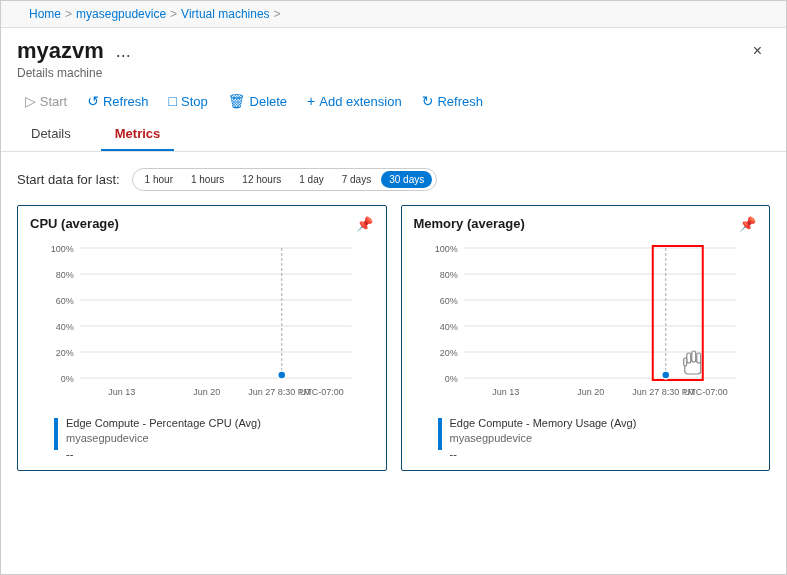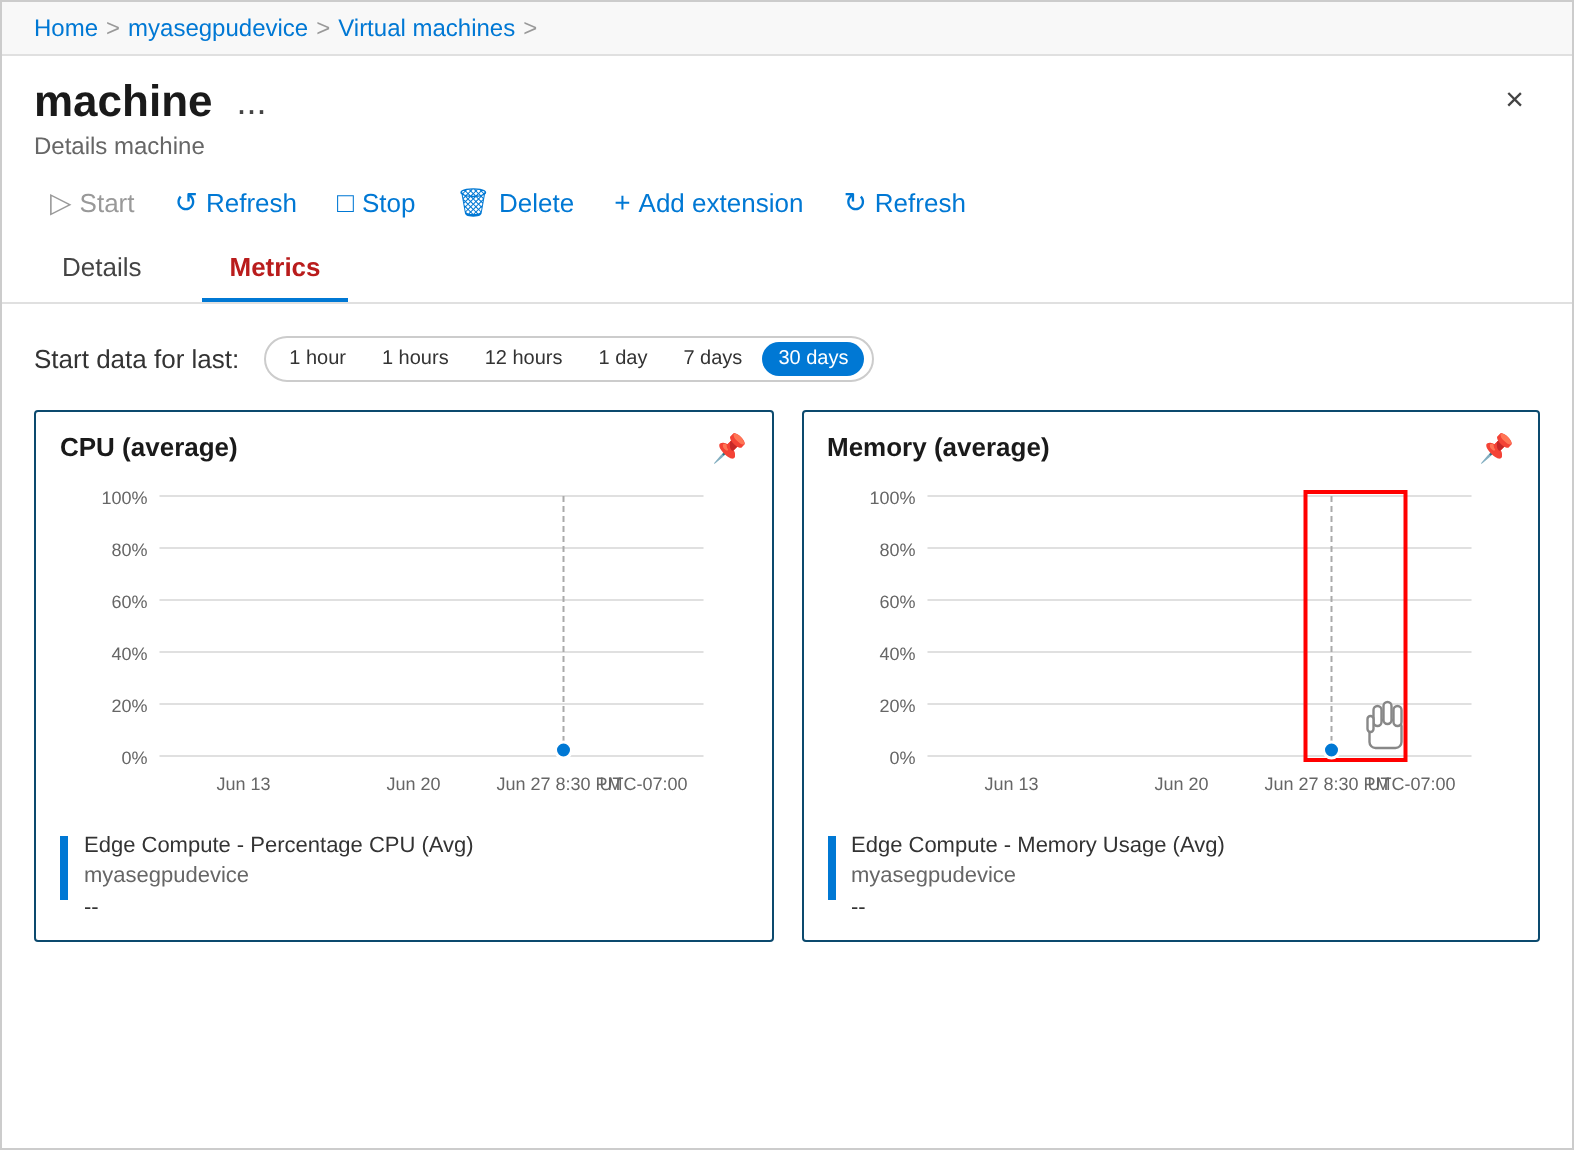--- a/index.html
+++ b/index.html
@@ -16,21 +16,21 @@
       width: 787px;
       min-height: 575px;
       background: #fff;
       border: 1px solid #ccc;
       box-shadow: 0 2px 12px rgba(0,0,0,0.15);
       display: flex;
       flex-direction: column;
     }
     .breadcrumb-bar {
       background: #f8f8f8;
-      padding: 6px 16px;
+      padding: 6px 28px;
       font-size: 12px;
       color: #0078d4;
       border-bottom: 1px solid #e0e0e0;
       display: flex;
       align-items: flex-start;
       gap: 4px;
     }
     .breadcrumb-bar span.sep {
       color: #999;
     }
@@ -190,20 +190,21 @@
     }
     .chart-svg {
       width: 100%;
       height: 100%;
     }
     .chart-legend {
       margin-top: 6px;
       display: flex;
       align-items: flex-start;
       gap: 8px;
+      margin-left: 24px;
     }
     .legend-color {
       width: 4px;
       height: 32px;
       background: #0078d4;
       flex-shrink: 0;
       margin-top: 2px;
     }
     .legend-text {
       font-size: 11px;
@@ -224,21 +225,21 @@
     <span class="sep">&gt;</span>
     <a>myasegpudevice</a>
     <span class="sep">&gt;</span>
     <a>Virtual machines</a>
     <span class="sep">&gt;</span>
   </div>
 
   <div class="header-section">
     <div class="title-row">
       <div class="title-left">
-        <span class="resource-title">machine</span>
+        <span class="resource-title">myazvm</span>
         <button class="ellipsis-btn">...</button>
       </div>
       <button class="close-btn">×</button>
     </div>
     <div class="resource-subtitle">Details machine</div>
 
     <div class="toolbar">
       <button class="toolbar-btn disabled">
         <span class="icon">▷</span>
         <span>Start</span>

